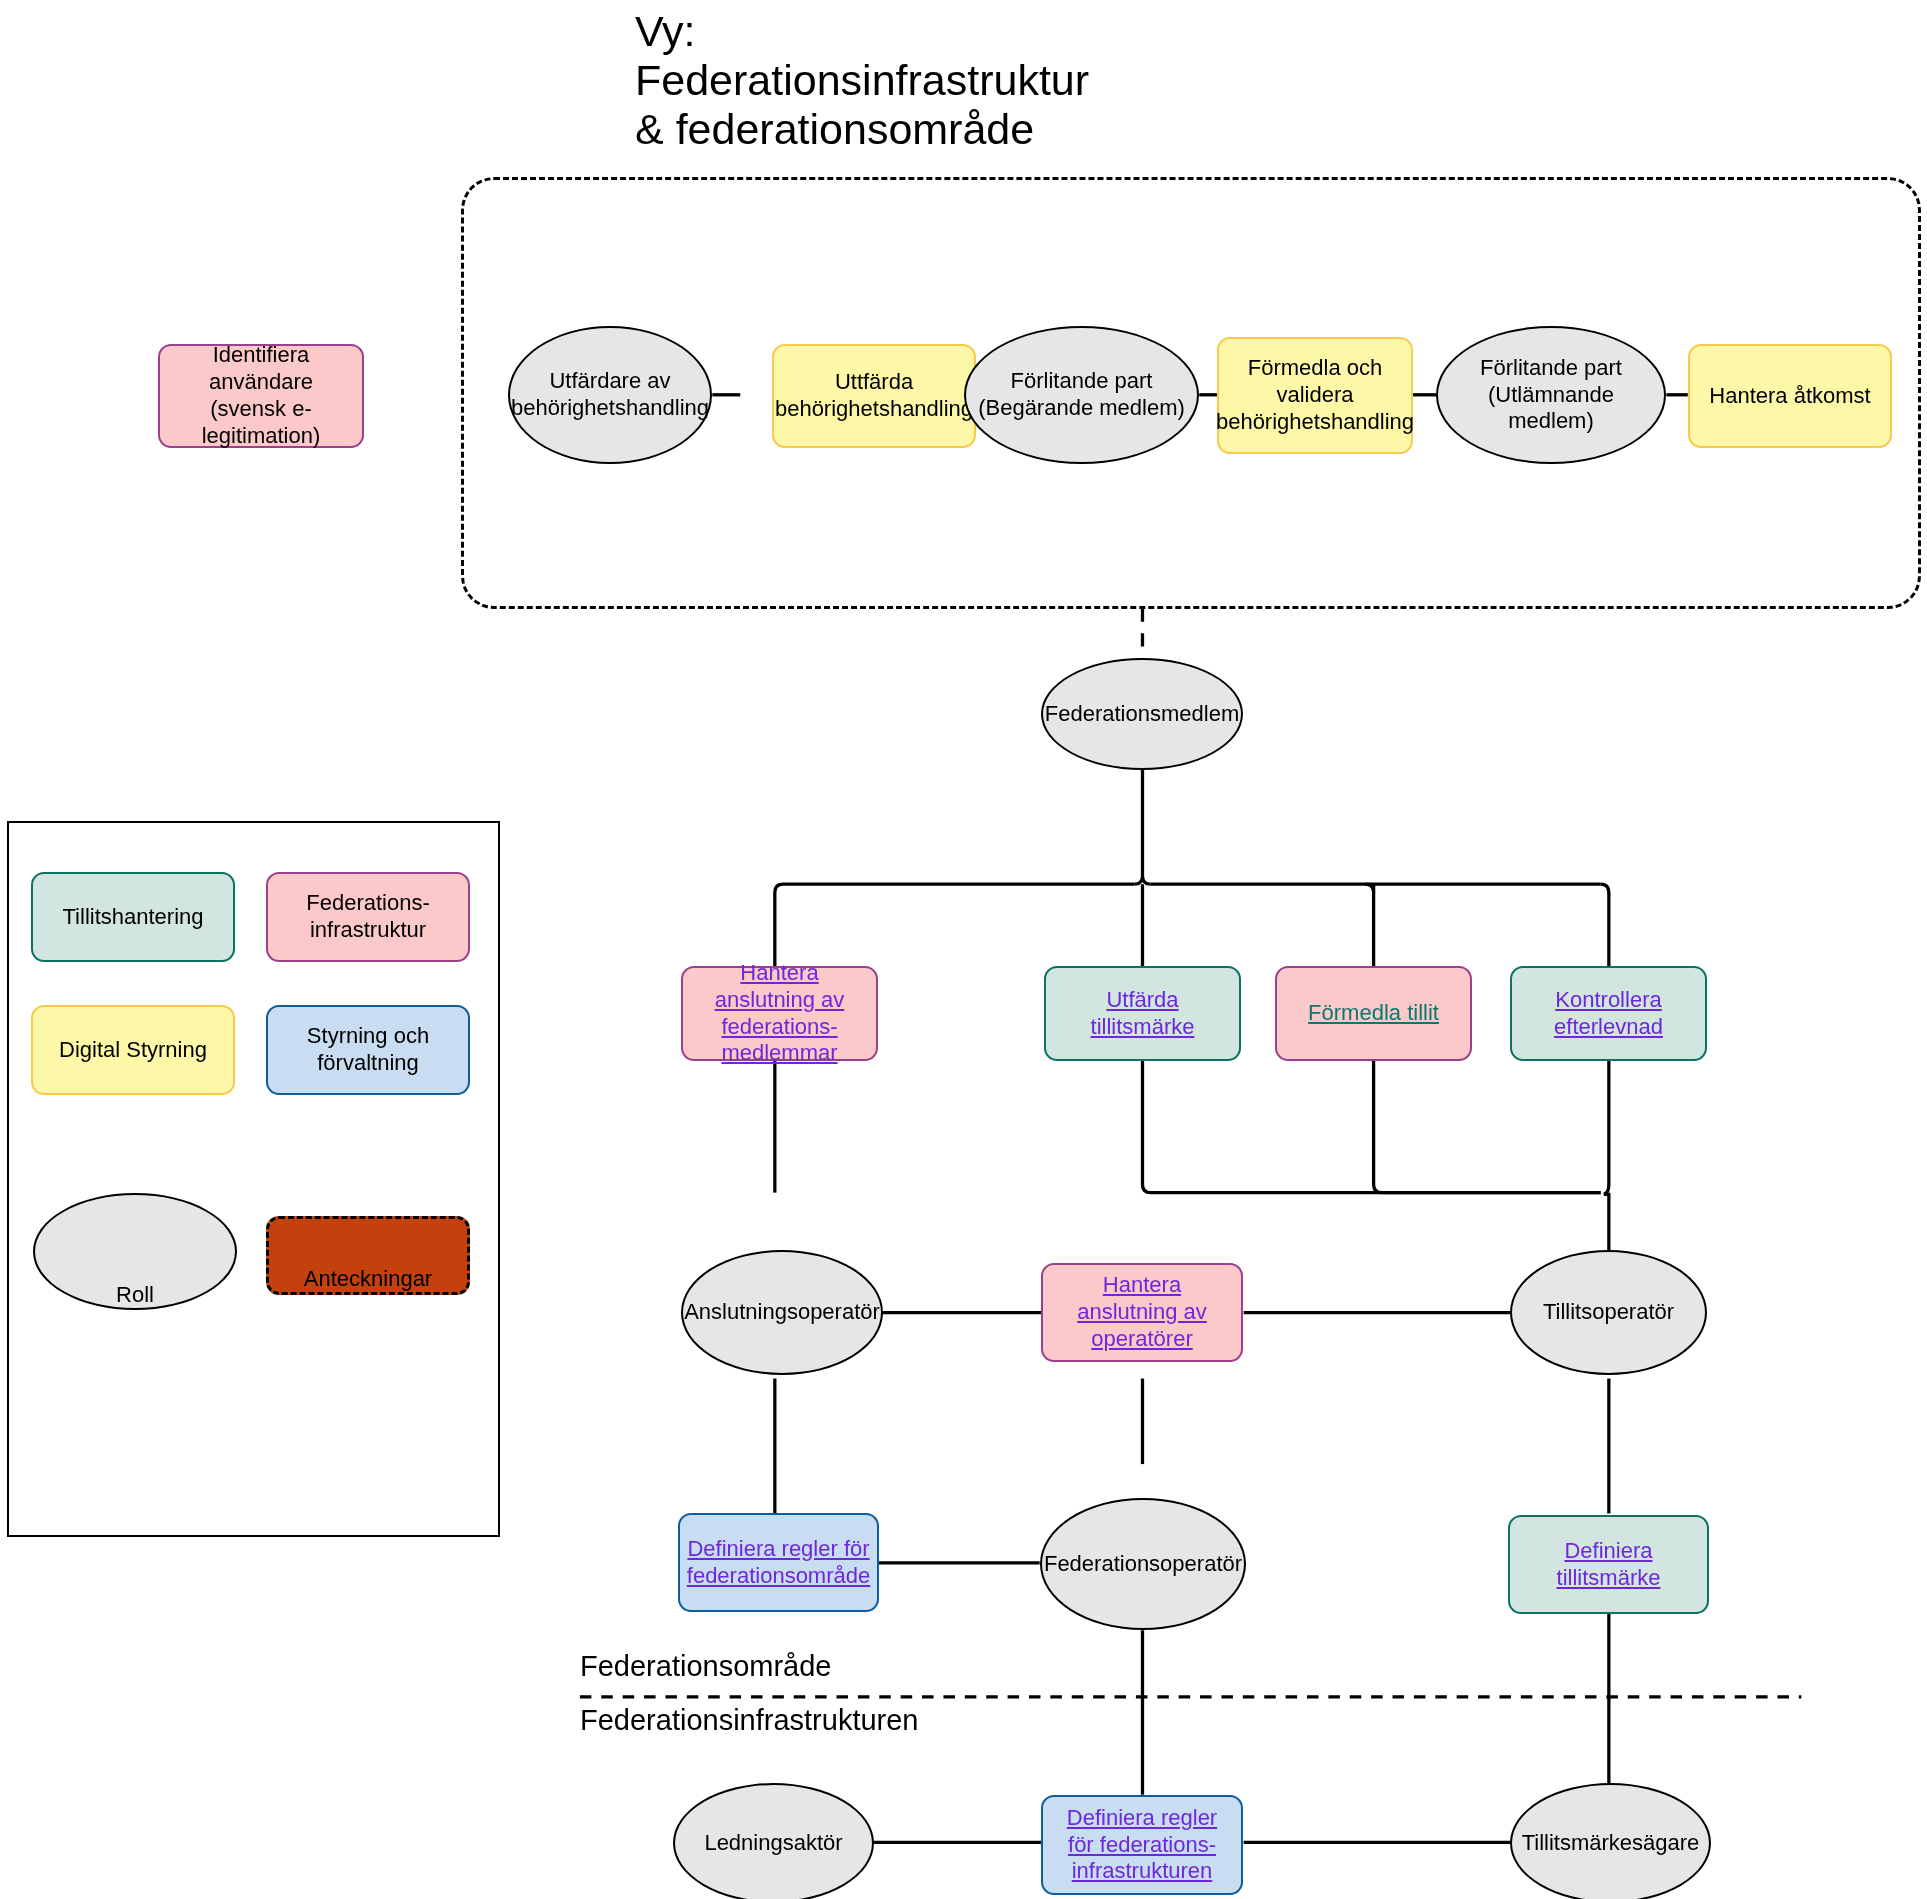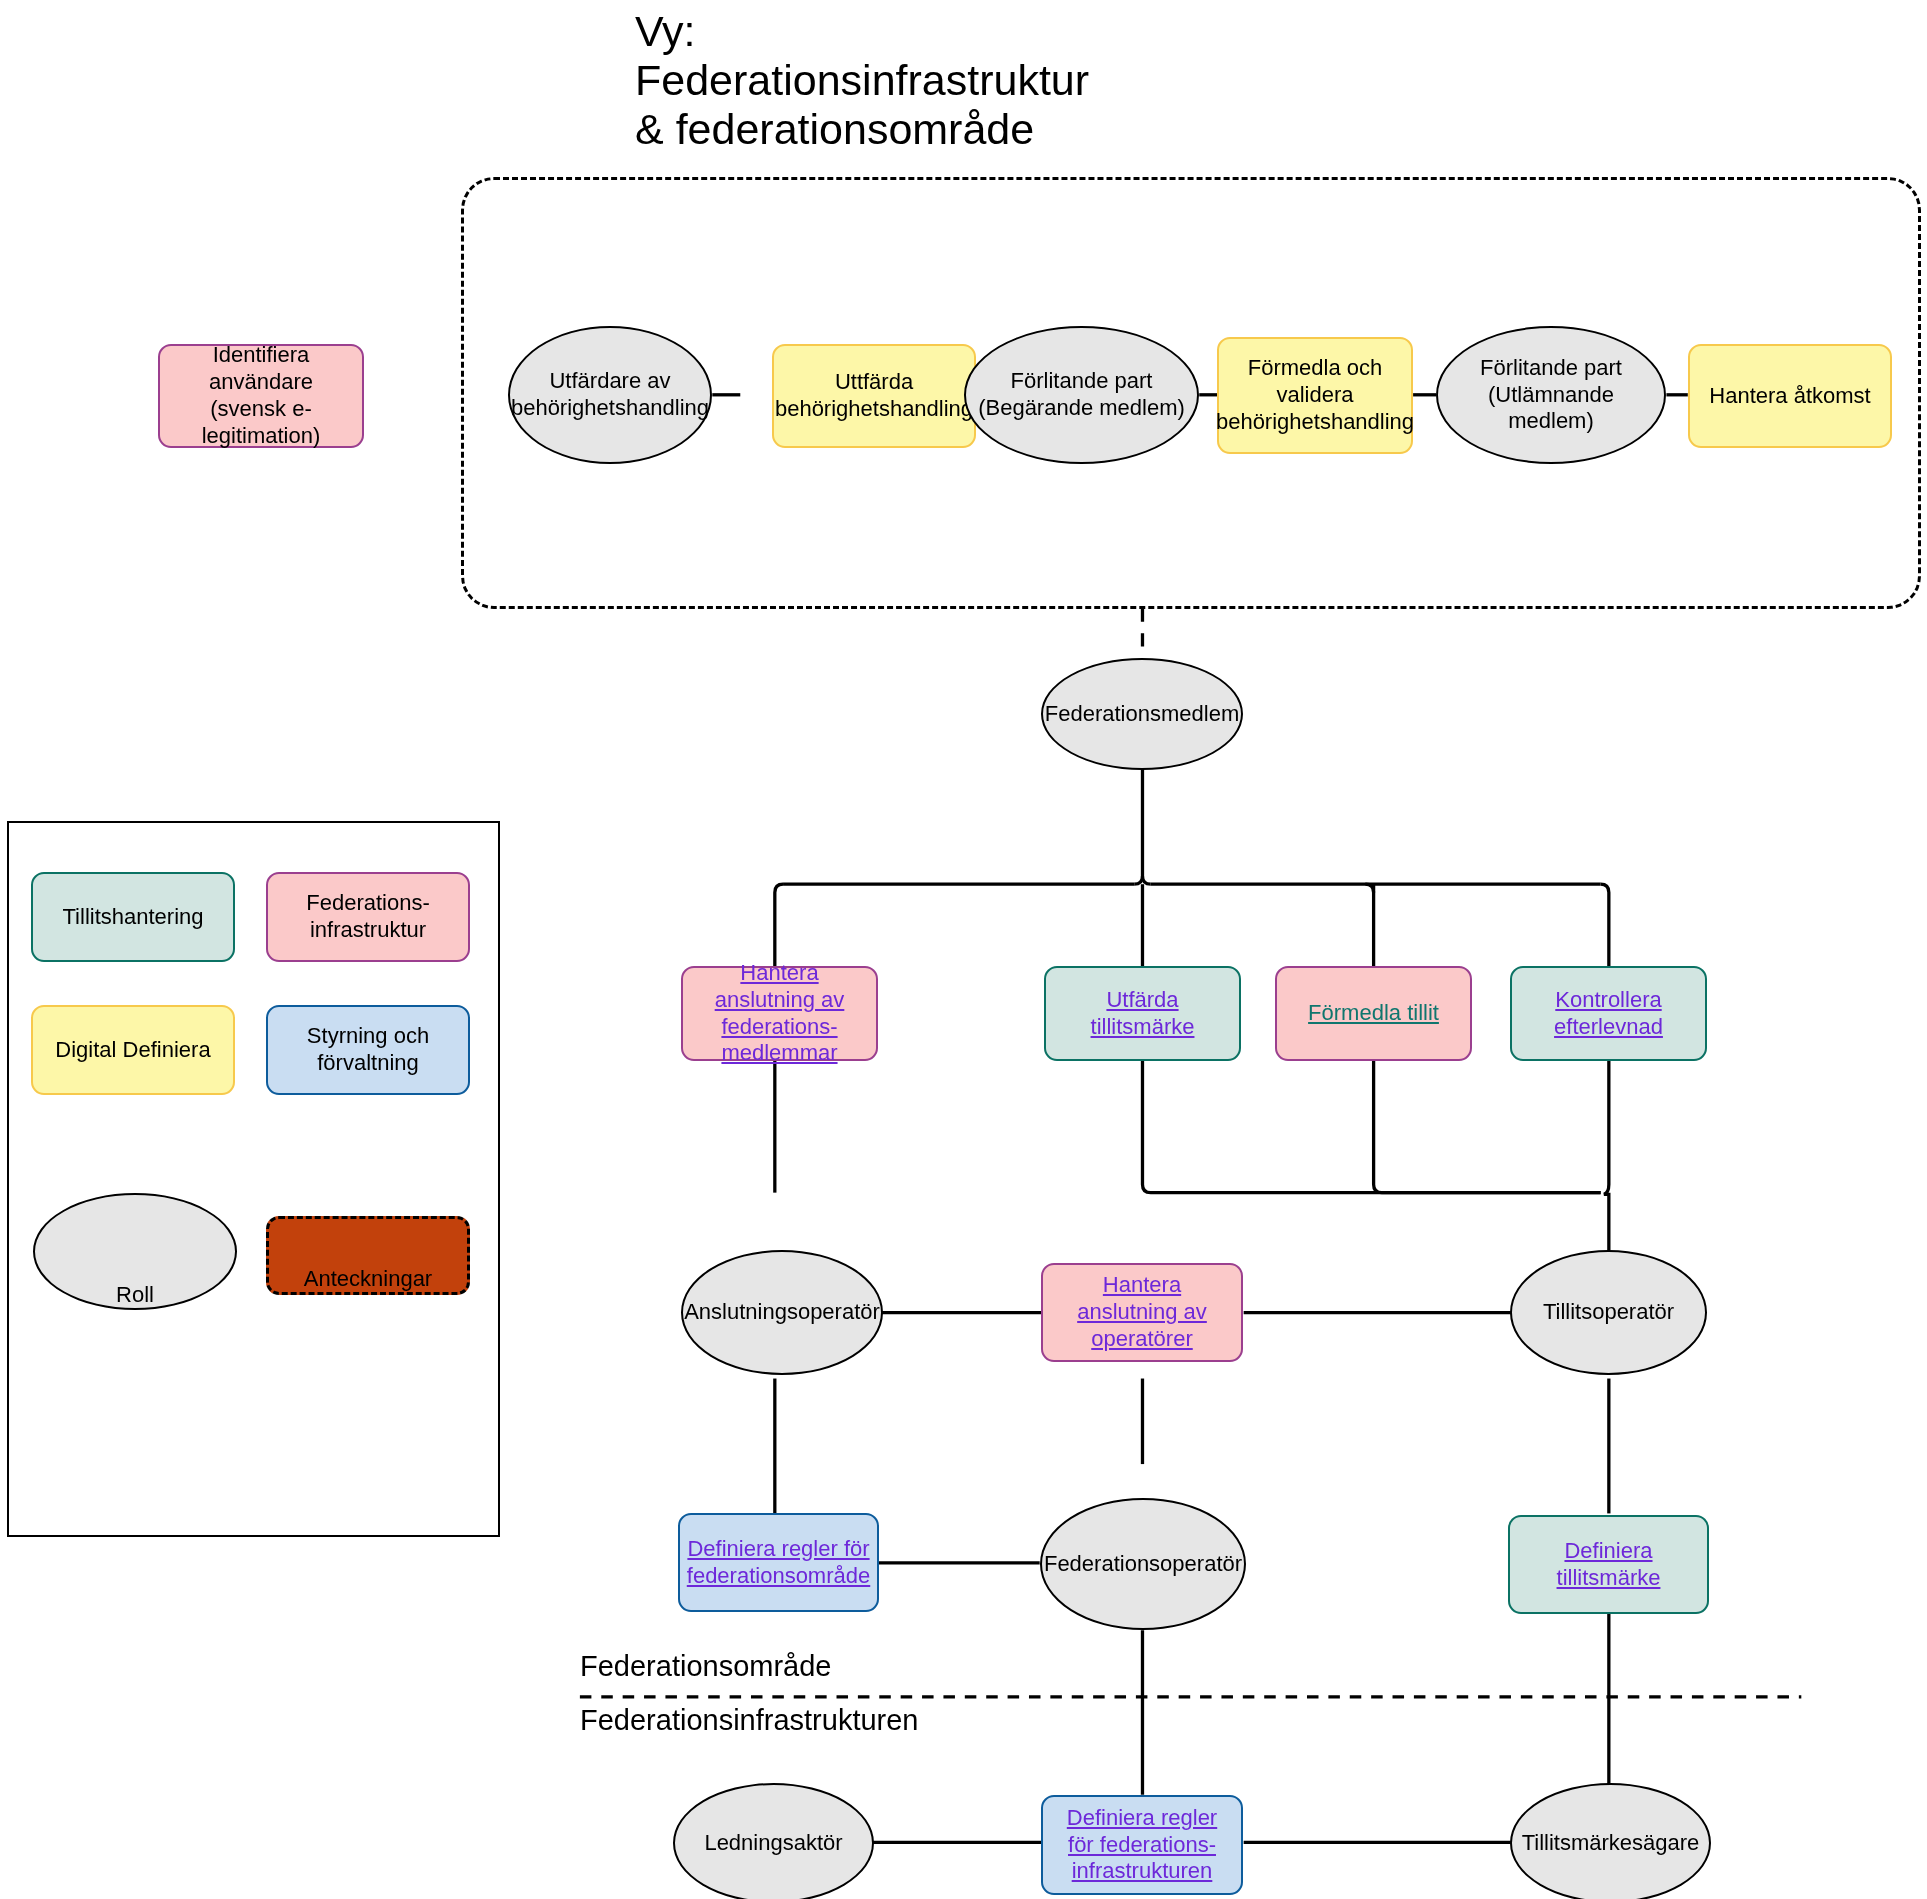--- a/index.html
+++ b/index.html
@@ -239,21 +239,21 @@
   <div class="legend-frame" style="left:6.6px; top:821px; width:493px; height:716px;"></div>
 
   <div class="legend-swatch" style="left:31px; top:872px; width:204px; height:90px; background:#d2e5e1; border-color:#0b7264;">
     <span>Tillitshantering</span>
   </div>
   <div class="legend-swatch" style="left:266px; top:872px; width:204px; height:90px; background:#fbc9c9; border-color:#9b3f8f;">
     <span>Federations-
 infrastruktur</span>
   </div>
   <div class="legend-swatch" style="left:31px; top:1005px; width:204px; height:90px; background:#fdf7a8; border-color:#f7c94c;">
-    <span>Digital Definiera</span>
+    <span>Digital Styrning</span>
   </div>
   <div class="legend-swatch" style="left:266px; top:1005px; width:204px; height:90px; background:#c9ddf2; border-color:#0d5c9c;">
     <span>Styrning och
 förvaltning</span>
   </div>
 
   <div class="legend-ellipse" style="left:33px; top:1193px; width:204px; height:117px;">
     <span>Roll</span>
   </div>
   <div class="legend-note" style="left:266px; top:1216px; width:204px; height:79px;">

